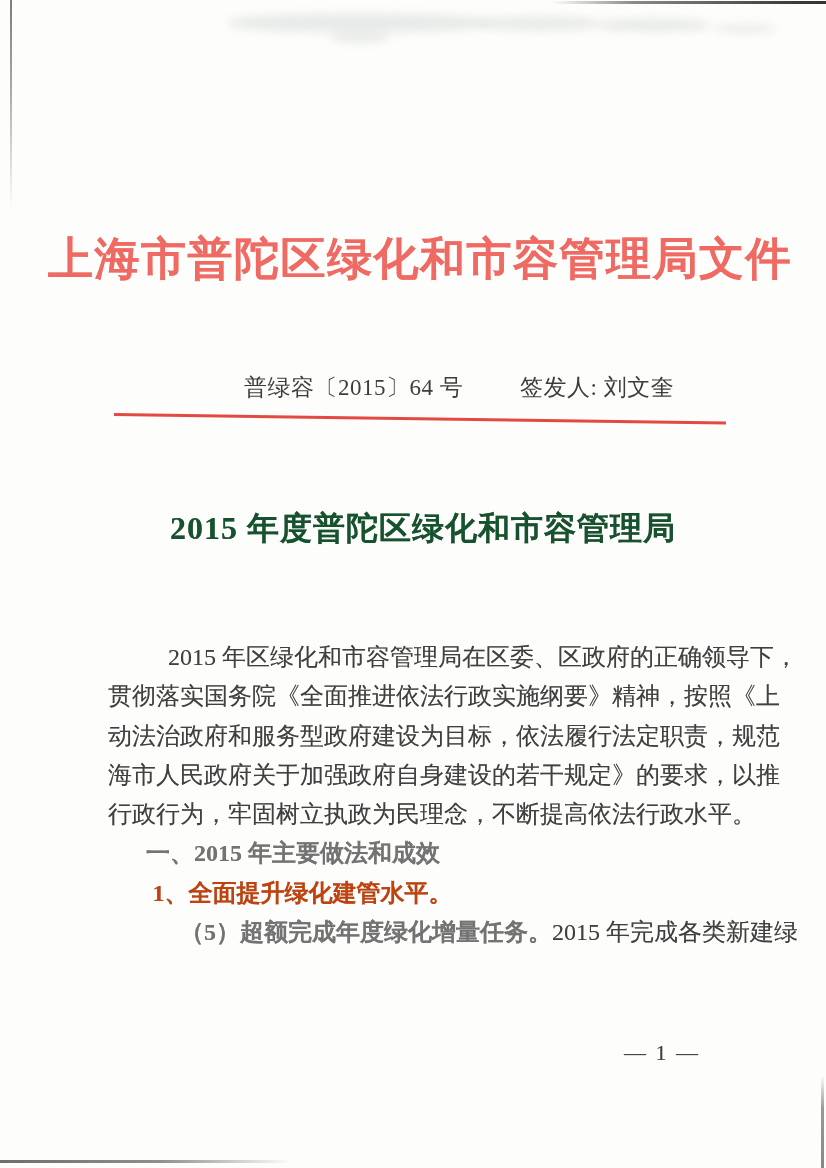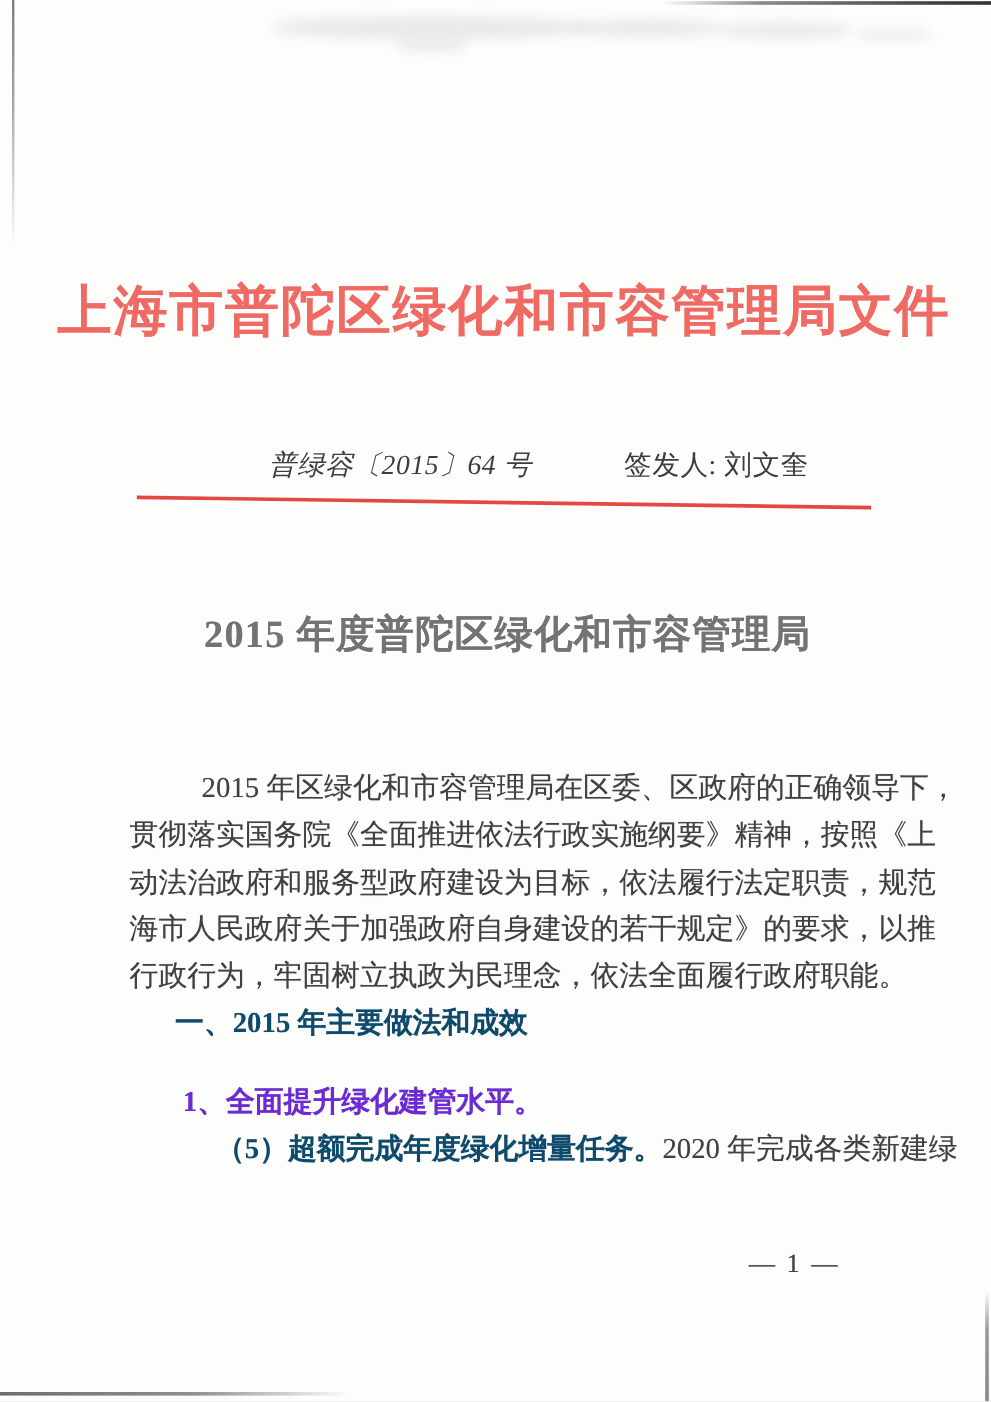--- a/index.html
+++ b/index.html
@@ -39,46 +39,46 @@
   
   .letterhead-title{
     position:absolute;left:20px;width:800px;top:233px;
     text-align:center;
     font-size:45px;line-height:52px;font-weight:bold;
     letter-spacing:1.5px;
     white-space:nowrap;
     text-shadow:0 0 0.5px rgba(240,106,99,0.7);
   }
   .docnum-row{position:absolute;top:374px;left:0;width:826px;font-size:23px;line-height:27px;color:#3d3d3d;}
-  .doc-number{position:absolute;left:224px;white-space:nowrap;letter-spacing:0.5px;font-style:italic;}
+  .doc-number{position:absolute;left:244px;white-space:nowrap;letter-spacing:0.5px;}
   .signer{position:absolute;left:520px;white-space:nowrap;letter-spacing:0.5px;}
   .red-rule{
     position:absolute;left:114px;top:413px;width:612px;height:2.5px;
     transform:rotate(0.8deg);transform-origin:left center;
   }
   
   .doc-title{
     position:absolute;left:23px;width:800px;top:503px;
-    text-align:center;font-size:32px;font-weight:bold;color:#737373;
+    text-align:center;font-size:32px;font-weight:bold;color:#14532d;
     line-height:50px;letter-spacing:1px;
     text-shadow:0 0 0.5px rgba(46,46,46,0.55);
   }
   
   .body-block{
     position:absolute;left:108px;top:638px;width:690px;
     font-size:24px;line-height:39.3px;color:#404040;
     text-shadow:0 0 0.6px rgba(64,64,64,0.45);
   }
   .line{white-space:nowrap;}
   .ind2{text-indent:1.95em;text-align:right;}
   .ind16{text-indent:1.58em;}
   .ind07{text-indent:0.62em;}
   .ind19{text-indent:1.85em;}
-  .bold{font-weight:bold;color:#0c4a6e;}
-  .semibold{font-weight:bold;color:#6d28d9;margin-top:26px;}
+  .bold{font-weight:bold;color:#737373;}
+  .semibold{font-weight:bold;color:#c2410c;}
   
   .page-number{
     position:absolute;left:624px;top:1040px;
     font-size:22px;color:#3f3f3f;letter-spacing:2px;white-space:nowrap;
     text-shadow:0 0 0.5px rgba(63,63,63,0.5);
   }
 </style>
 </head>
 <body>
 
@@ -105,21 +105,21 @@
 
   <div class="doc-title">
     <div>2015 年度普陀区绿化和市容管理局</div>
   </div>
 
   <div class="body-block">
     <div class="line ind2">2015 年区绿化和市容管理局在区委、区政府的正确领导下，</div>
     <div class="line">贯彻落实国务院《全面推进依法行政实施纲要》精神，按照《上</div>
     <div class="line">动法治政府和服务型政府建设为目标，依法履行法定职责，规范</div>
     <div class="line">海市人民政府关于加强政府自身建设的若干规定》的要求，以推</div>
-    <div class="line">行政行为，牢固树立执政为民理念，依法全面履行政府职能。</div>
+    <div class="line">行政行为，牢固树立执政为民理念，不断提高依法行政水平。</div>
     <div class="line ind16 bold">一、2015 年主要做法和成效</div>
     <div class="line ind19 semibold">1、全面提升绿化建管水平。</div>
-    <div class="line ind2"><span class="bold">（5）超额完成年度绿化增量任务。</span><span>2020 年完成各类新建绿</span></div>
+    <div class="line ind2"><span class="bold">（5）超额完成年度绿化增量任务。</span><span>2015 年完成各类新建绿</span></div>
   </div>
 
   <div class="page-number">— 1 —</div>
 
 </div>
 
 </body></html>

